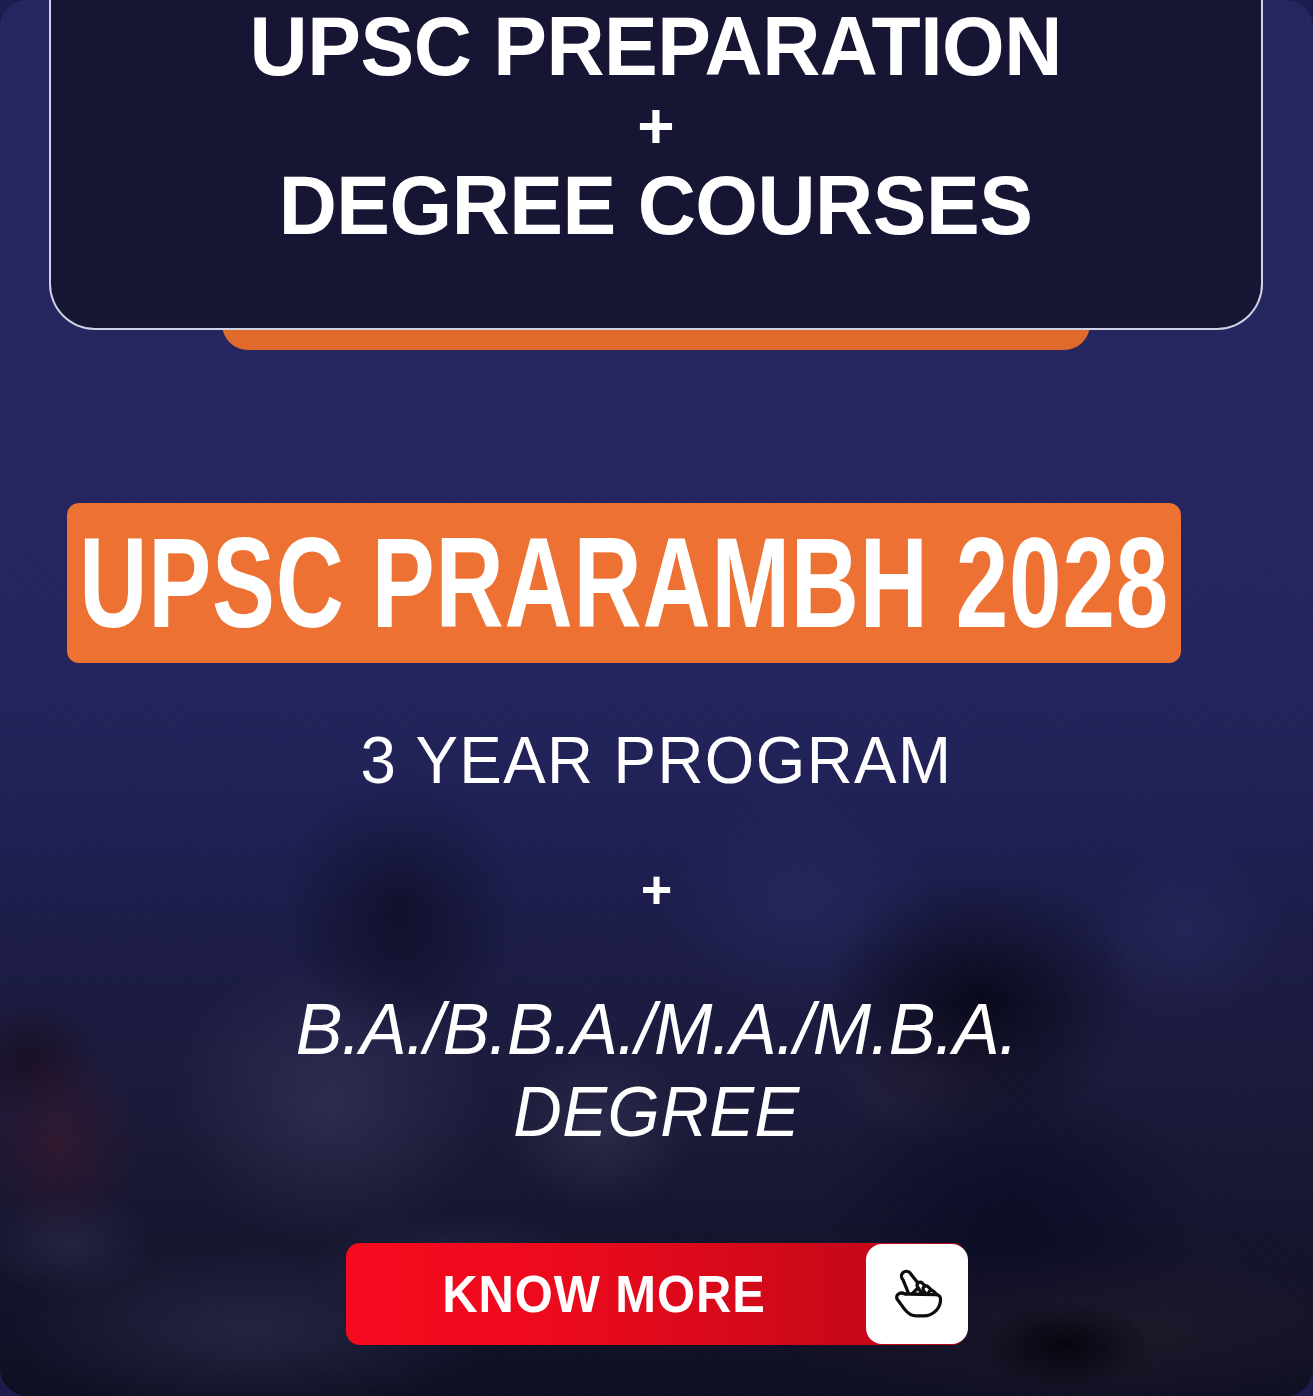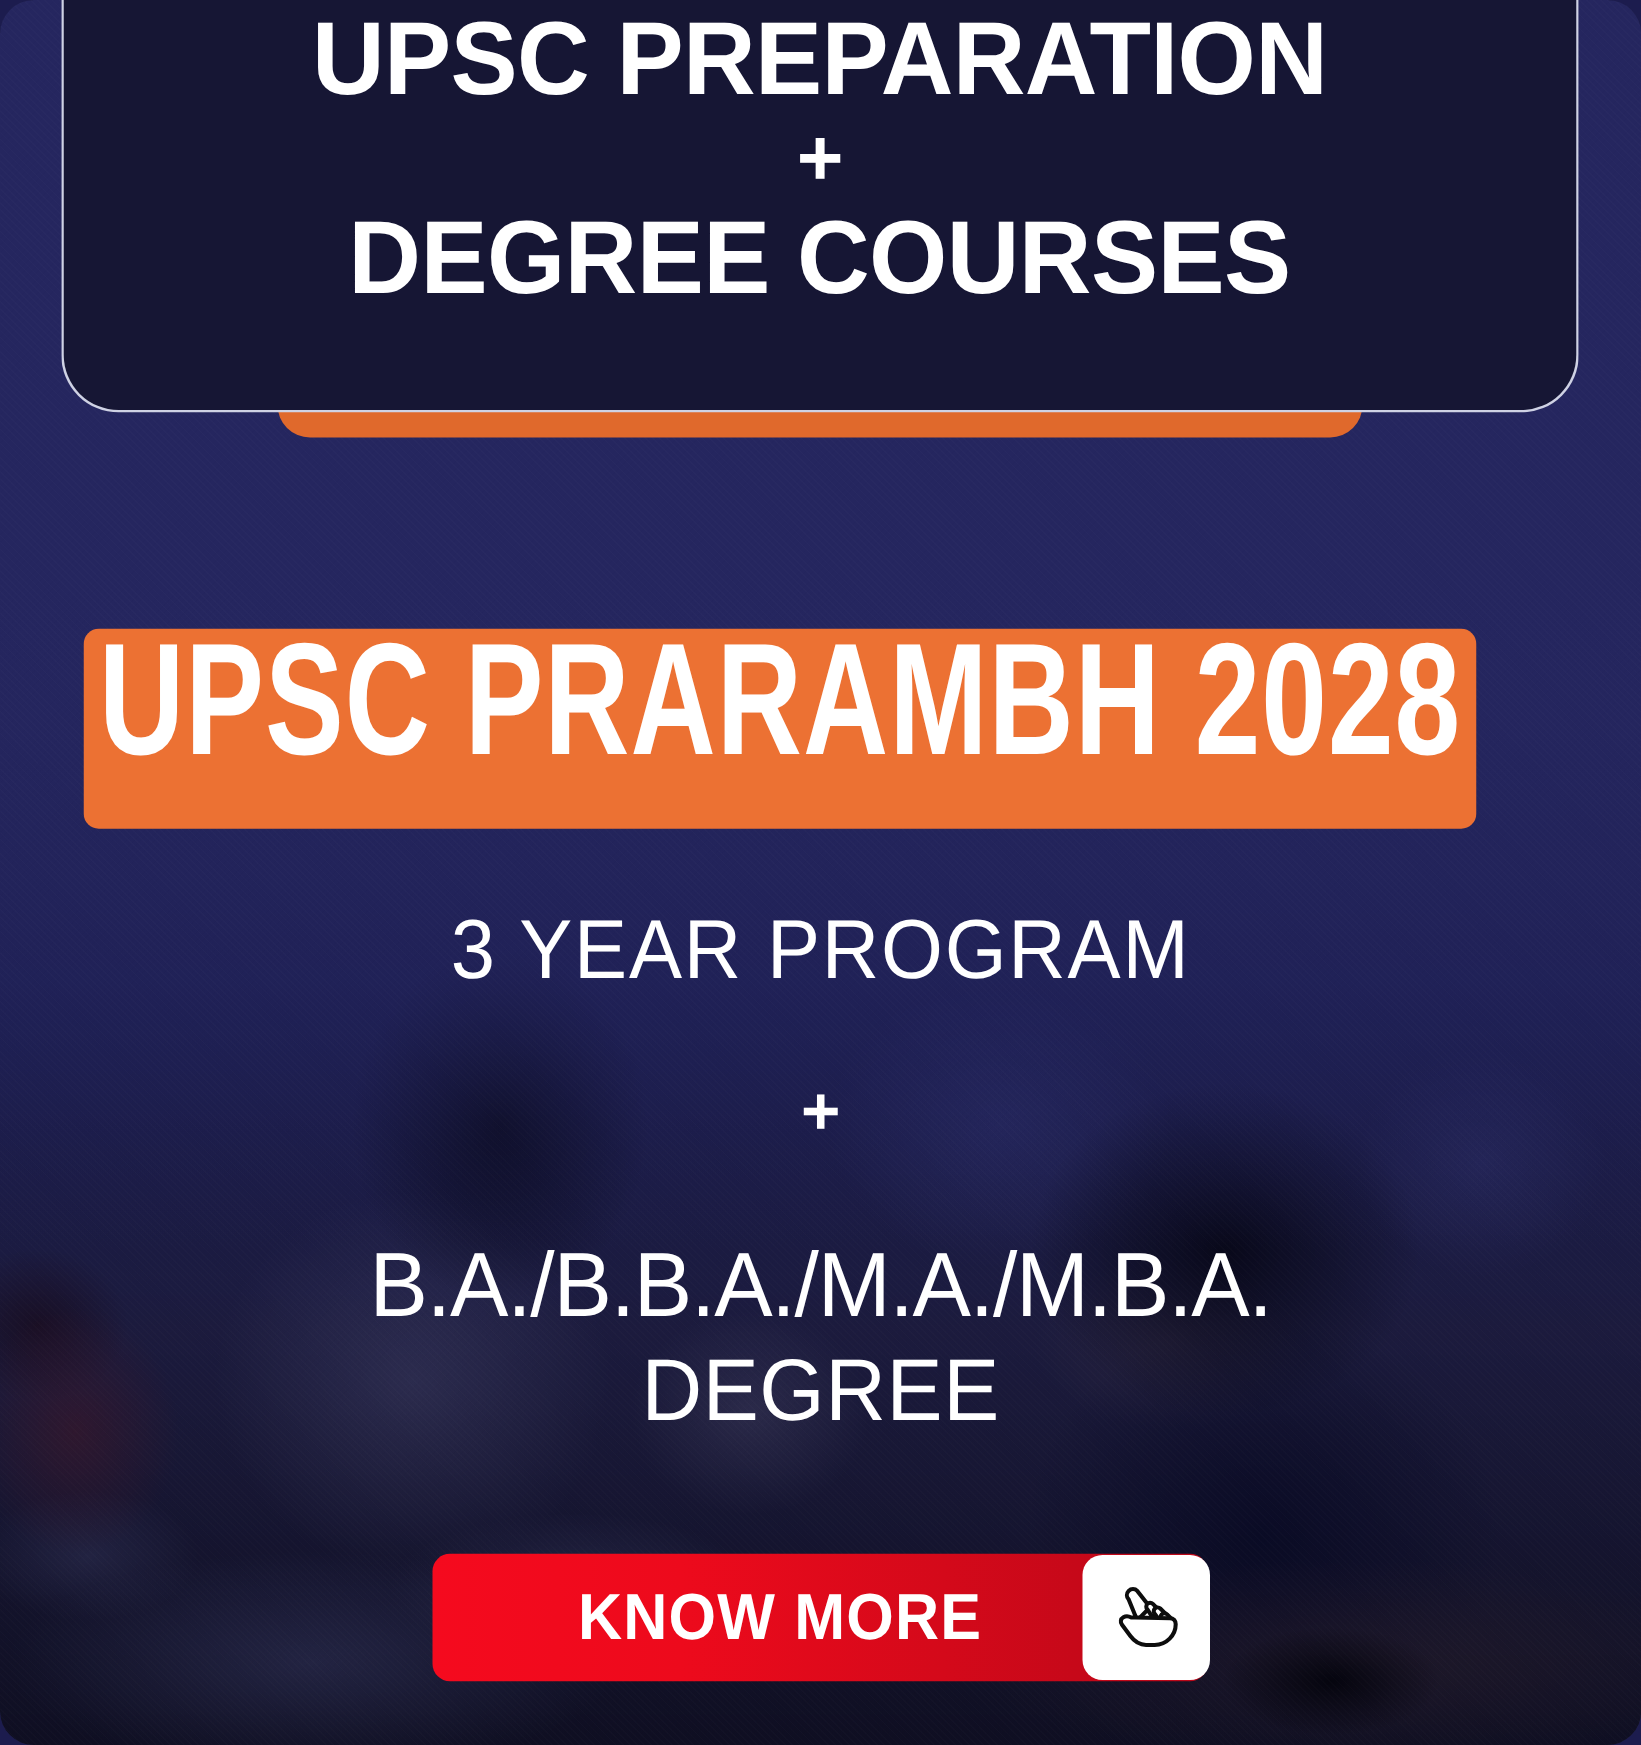--- a/index.html
+++ b/index.html
@@ -123,21 +123,21 @@
     margin:4px 0 6px;
     text-align:center;
   }
 
   
   .course-banner {
     position:absolute;
     left:67px; top:503px; width:1114px; height:160px;
     background:#ec7133;
     border-radius:12px;
-    display:flex; justify-content:center;
+    display:flex; align-items:center; justify-content:center;
   }
 
   .course-banner-text {
     color:#ffffff;
     font-family:"Liberation Sans Narrow","Liberation Sans", sans-serif;
     font-weight:bold;
     font-size:118px;
     line-height:1;
     letter-spacing:1px;
     white-space:nowrap;
@@ -165,39 +165,40 @@
     font-size:54px;
     font-weight:bold;
     line-height:1;
   }
 
   .degree-block {
     position:absolute; left:0; right:0; top:990px;
     text-align:center;
     color:#ffffff;
     line-height:1.06;
+    font-style:italic;
   }
   .degree-line-1 {
     font-size:73px; font-weight:normal;
     letter-spacing:-1px; white-space:nowrap;
     display:block; transform:scaleX(.96);
   }
   .degree-line-2 {
     font-size:70px; font-weight:normal;
     letter-spacing:0.5px; display:block;
     margin-top:8px; transform:scaleX(.96);
   }
 
   
   .cta {
     position:absolute;
     left:346px; top:1243px; width:620px; height:102px;
     border-radius:14px;
     background:linear-gradient(to right, #f50a1e 0%, #ed0a1c 32%, #d4091a 66%, #b90718 100%);
-    display:flex; align-items:center;padding-left:20px;
+    display:flex; align-items:center;
   }
 
   .cta-label {
     color:#ffffff;
     font-family:"Liberation Sans Narrow","Liberation Sans", sans-serif;
     font-weight:bold;
     font-size:52px;
     letter-spacing:1px;
     line-height:1;
     white-space:nowrap;

